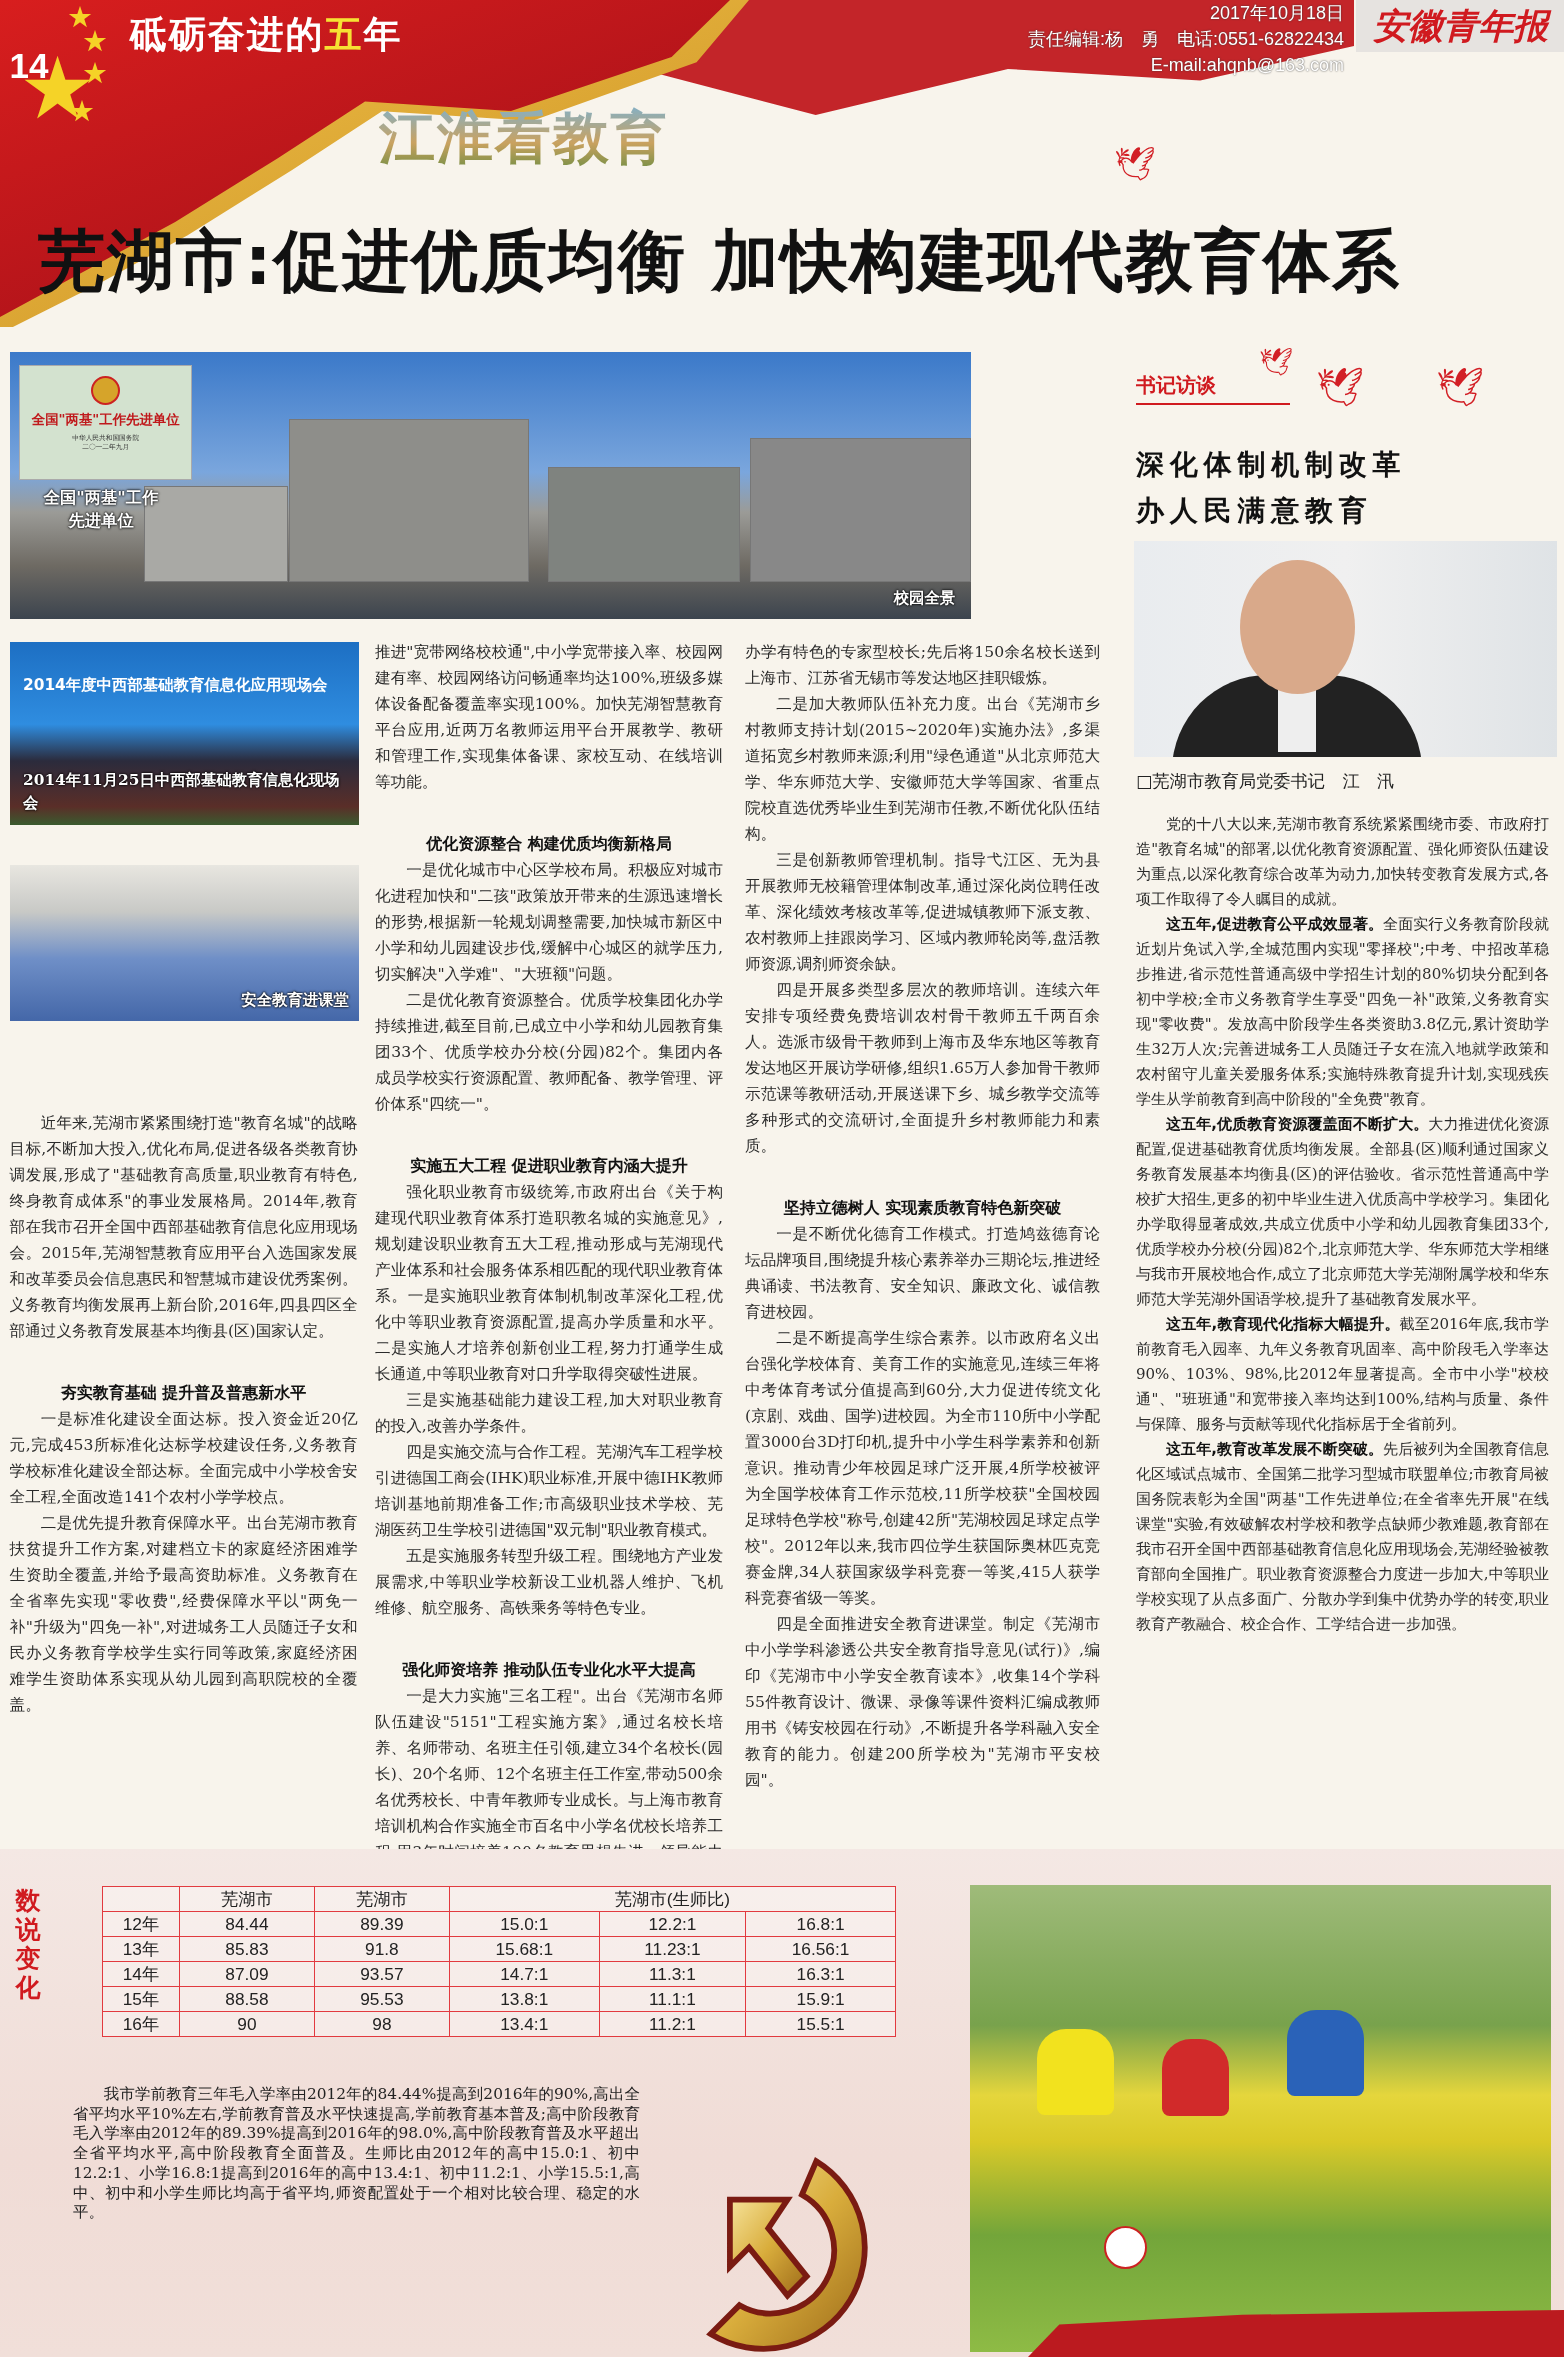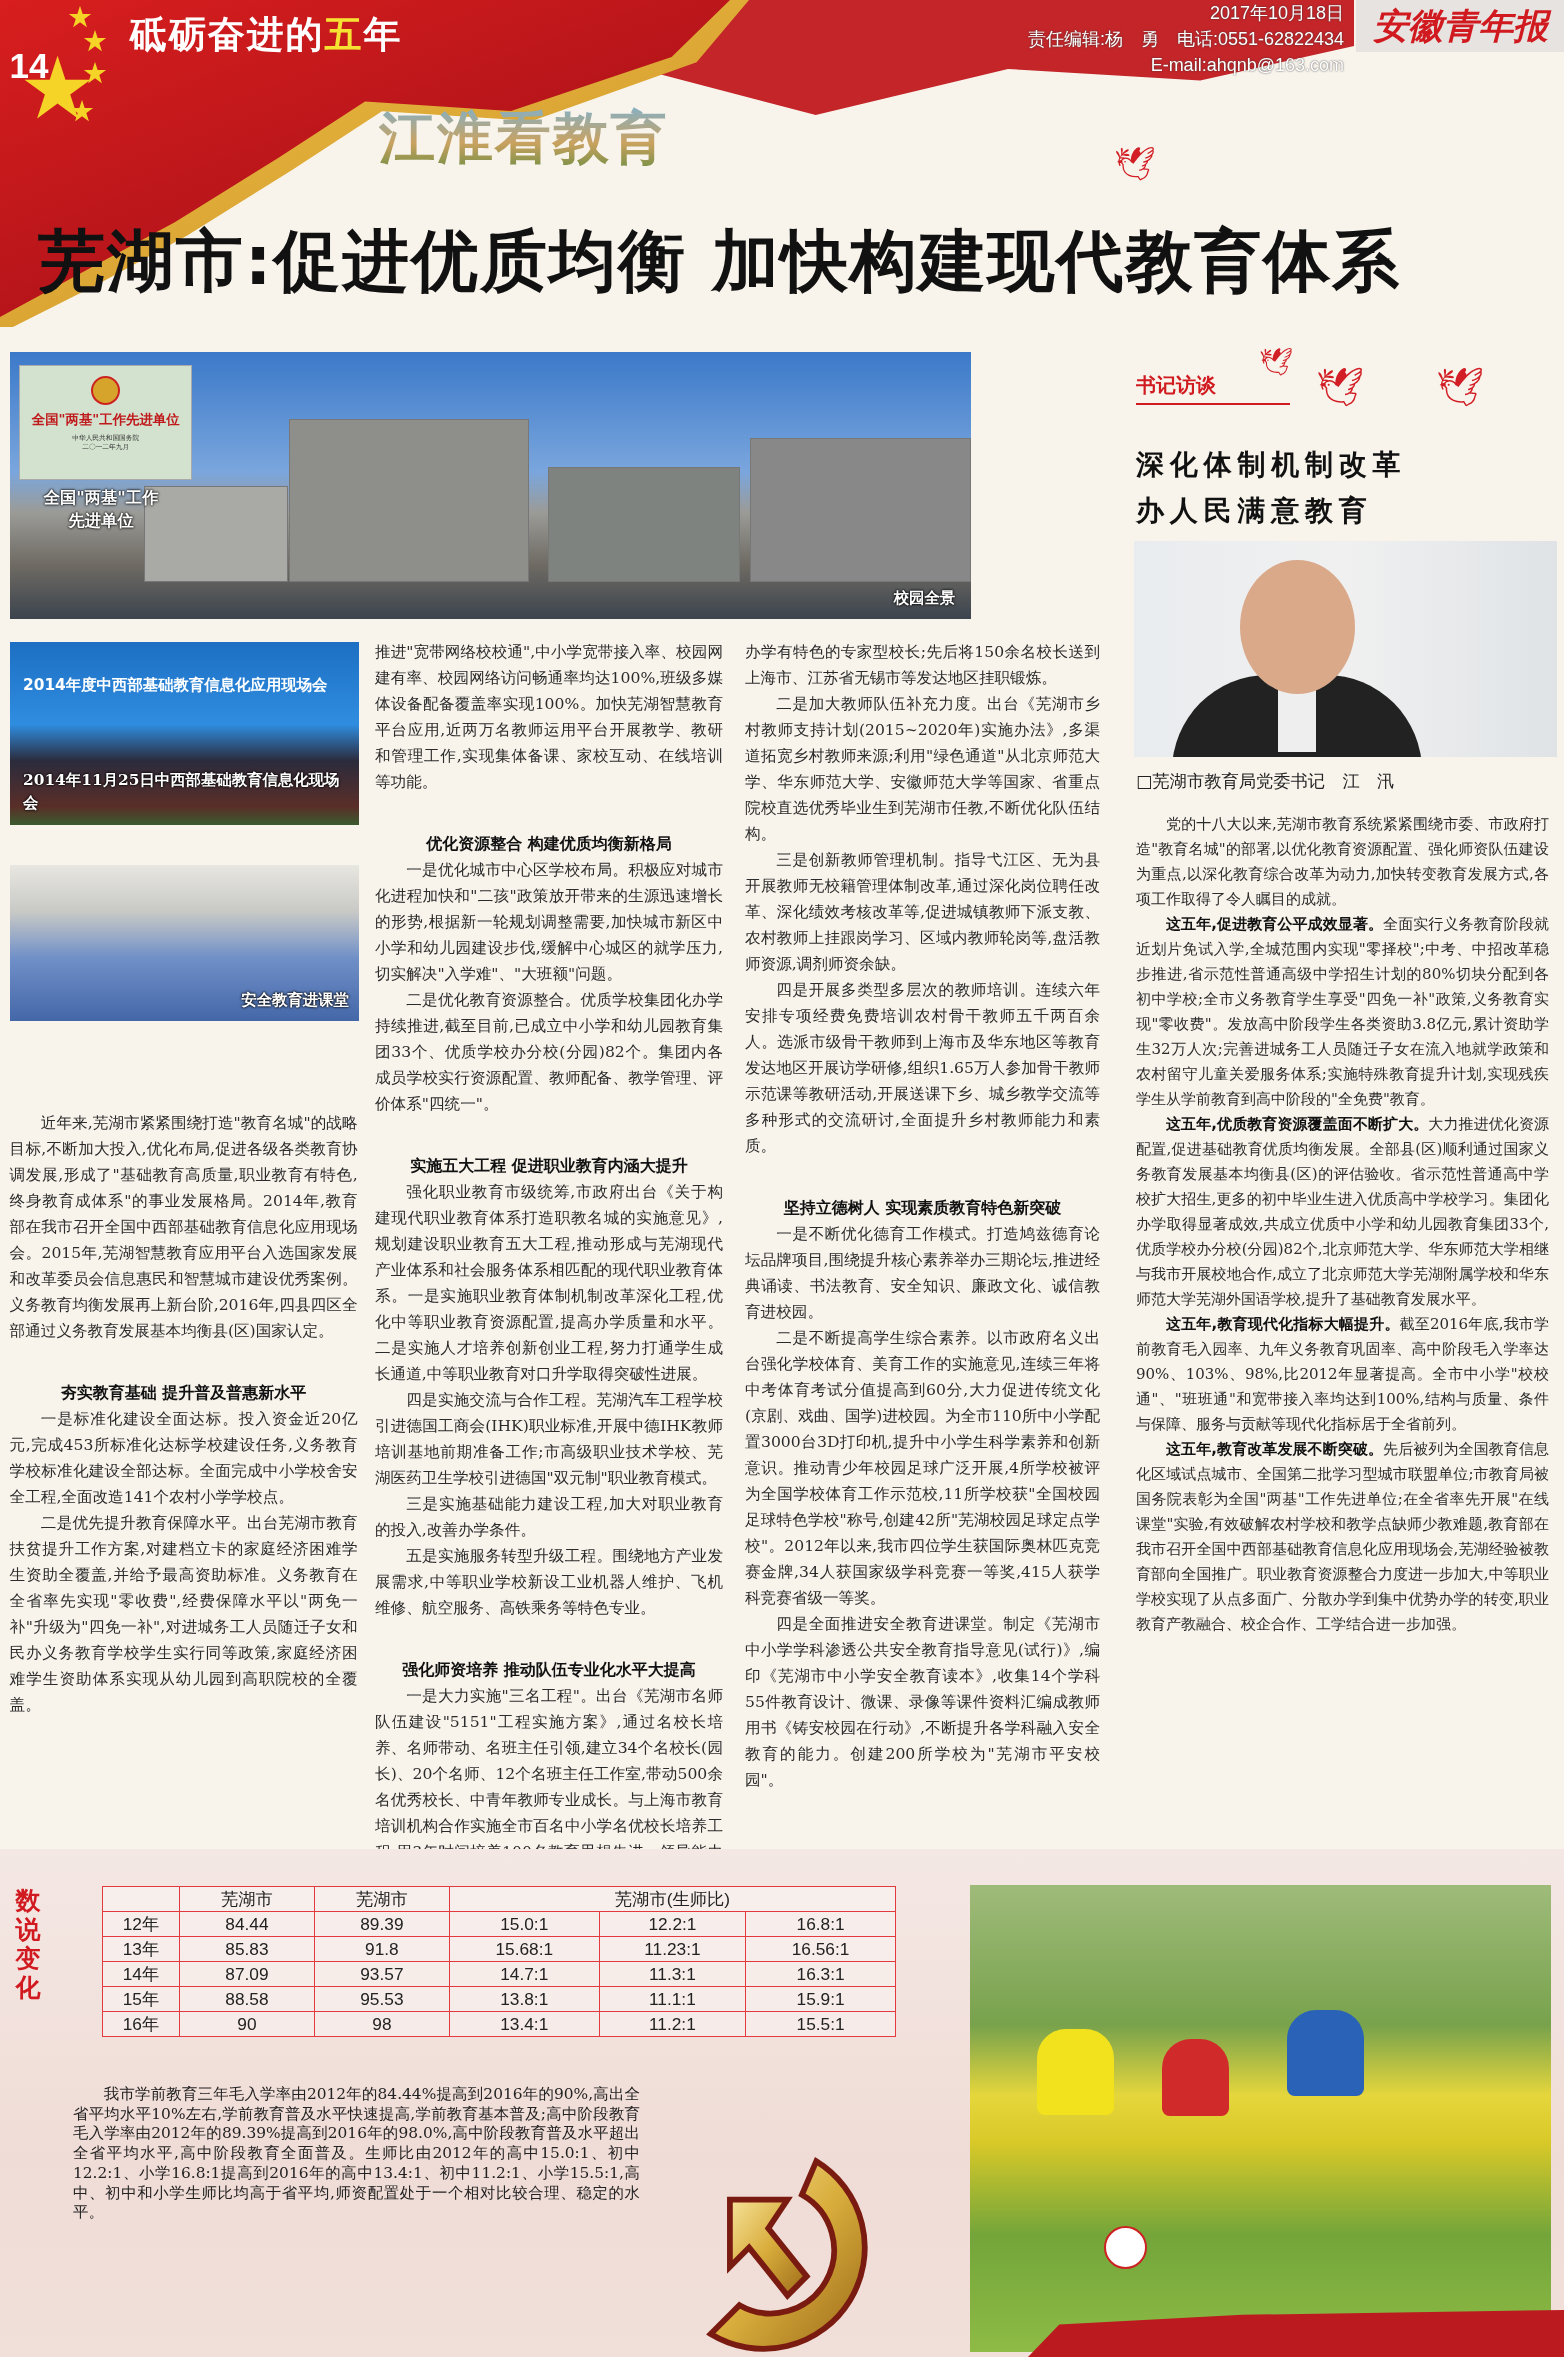--- a/index.html
+++ b/index.html
@@ -118,22 +118,22 @@
   <p>二是优先提升教育保障水平。出台芜湖市教育扶贫提升工作方案,对建档立卡的家庭经济困难学生资助全覆盖,并给予最高资助标准。义务教育在全省率先实现"零收费",经费保障水平以"两免一补"升级为"四免一补",对进城务工人员随迁子女和民办义务教育学校学生实行同等政策,家庭经济困难学生资助体系实现从幼儿园到高职院校的全覆盖。</p>
 </div>
 
 <div class="col col2">
   <p style="text-indent:0">推进"宽带网络校校通",中小学宽带接入率、校园网建有率、校园网络访问畅通率均达100%,班级多媒体设备配备覆盖率实现100%。加快芜湖智慧教育平台应用,近两万名教师运用平台开展教学、教研和管理工作,实现集体备课、家校互动、在线培训等功能。</p>
   <p class="sub">优化资源整合 构建优质均衡新格局</p>
   <p>一是优化城市中心区学校布局。积极应对城市化进程加快和"二孩"政策放开带来的生源迅速增长的形势,根据新一轮规划调整需要,加快城市新区中小学和幼儿园建设步伐,缓解中心城区的就学压力,切实解决"入学难"、"大班额"问题。</p>
   <p>二是优化教育资源整合。优质学校集团化办学持续推进,截至目前,已成立中小学和幼儿园教育集团33个、优质学校办分校(分园)82个。集团内各成员学校实行资源配置、教师配备、教学管理、评价体系"四统一"。</p>
   <p class="sub">实施五大工程 促进职业教育内涵大提升</p>
   <p>强化职业教育市级统筹,市政府出台《关于构建现代职业教育体系打造职教名城的实施意见》,规划建设职业教育五大工程,推动形成与芜湖现代产业体系和社会服务体系相匹配的现代职业教育体系。一是实施职业教育体制机制改革深化工程,优化中等职业教育资源配置,提高办学质量和水平。二是实施人才培养创新创业工程,努力打通学生成长通道,中等职业教育对口升学取得突破性进展。</p>
+  <p>三是实施基础能力建设工程,加大对职业教育的投入,改善办学条件。</p>
   <p>四是实施交流与合作工程。芜湖汽车工程学校引进德国工商会(IHK)职业标准,开展中德IHK教师培训基地前期准备工作;市高级职业技术学校、芜湖医药卫生学校引进德国"双元制"职业教育模式。</p>
-  <p>三是实施基础能力建设工程,加大对职业教育的投入,改善办学条件。</p>
   <p>五是实施服务转型升级工程。围绕地方产业发展需求,中等职业学校新设工业机器人维护、飞机维修、航空服务、高铁乘务等特色专业。</p>
   <p class="sub">强化师资培养 推动队伍专业化水平大提高</p>
   <p>一是大力实施"三名工程"。出台《芜湖市名师队伍建设"5151"工程实施方案》,通过名校长培养、名师带动、名班主任引领,建立34个名校长(园长)、20个名师、12个名班主任工作室,带动500余名优秀校长、中青年教师专业成长。与上海市教育培训机构合作实施全市百名中小学名优校长培养工程,用3年时间培养100名教育思想先进、领导能力强、</p>
 </div>
 
 <div class="col col3">
   <p style="text-indent:0">办学有特色的专家型校长;先后将150余名校长送到上海市、江苏省无锡市等发达地区挂职锻炼。</p>
   <p>二是加大教师队伍补充力度。出台《芜湖市乡村教师支持计划(2015~2020年)实施办法》,多渠道拓宽乡村教师来源;利用"绿色通道"从北京师范大学、华东师范大学、安徽师范大学等国家、省重点院校直选优秀毕业生到芜湖市任教,不断优化队伍结构。</p>
   <p>三是创新教师管理机制。指导弋江区、无为县开展教师无校籍管理体制改革,通过深化岗位聘任改革、深化绩效考核改革等,促进城镇教师下派支教、农村教师上挂跟岗学习、区域内教师轮岗等,盘活教师资源,调剂师资余缺。</p>
   <p>四是开展多类型多层次的教师培训。连续六年安排专项经费免费培训农村骨干教师五千两百余人。选派市级骨干教师到上海市及华东地区等教育发达地区开展访学研修,组织1.65万人参加骨干教师示范课等教研活动,开展送课下乡、城乡教学交流等多种形式的交流研讨,全面提升乡村教师能力和素质。</p>

